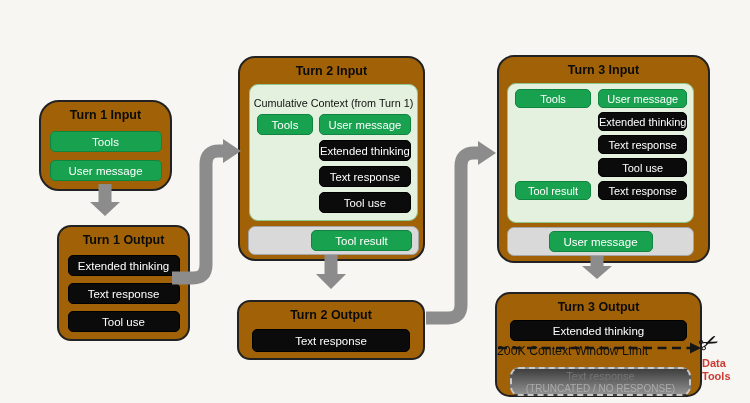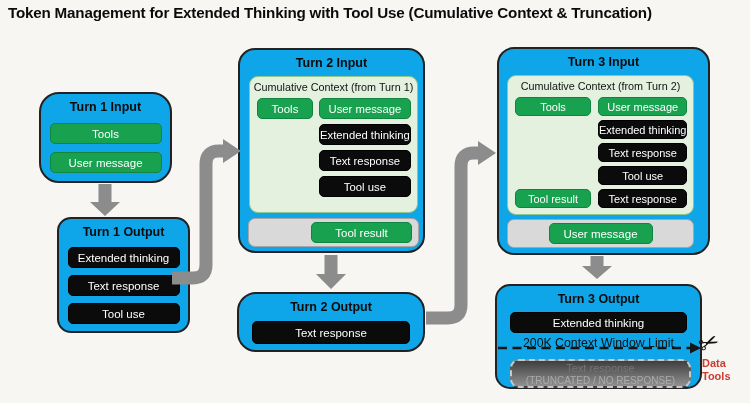--- a/index.html
+++ b/index.html
@@ -8,48 +8,48 @@
     background:var(--background);
     font-family:"Liberation Sans",sans-serif;
     color:#0b0b0b;
   }
   .main-title{
     position:absolute;left:8px;top:4px;
     font-size:15.2px;font-weight:700;letter-spacing:-0.2px;color:#0b0b0b;
     white-space:nowrap;
   }
   .turnbox{
-    position:absolute;background:#0ea5e9;
+    position:absolute;background:#a16207;
     border:2px solid var(--box-border);
-    border-radius:15px;box-sizing:border-box;z-index:1;
+    border-radius:15px;box-sizing:border-box;z-index:1;margin-top:8px;
   }
   .turn-title{font-weight:700;font-size:12.5px;text-align:center;padding-top:6px;}
   .chips{display:flex;flex-direction:column;align-items:center;}
   .chip{
     border-radius:5px;color:#ffffff;font-size:11.5px;
     display:flex;align-items:center;justify-content:center;
     box-sizing:border-box;text-align:center;white-space:nowrap;
   }
   .chip.green{background:var(--green);border:1px solid var(--green-border);}
   .chip.black{background:var(--chip-black);border:1px solid #000000;}
   .ctx{
     position:absolute;background:var(--green-light);
     border:1.5px solid var(--green-light-border);
     border-radius:9px;box-sizing:border-box;
   }
-  .ctx-title{font-size:10.8px;text-align:center;padding-top:4px;color:#111;}
+  .ctx-title{font-size:10.8px;text-align:center;padding-top:12px;color:#111;}
   .ctx-body{display:flex;padding:5px 7px 0;box-sizing:border-box;}
   .ctx-left{display:flex;flex-direction:column;}
   .ctx-right{flex:1;display:flex;flex-direction:column;}
   .bar{
     position:absolute;background:var(--bar);
     border:1px solid var(--bar-border);
     border-radius:7px;box-sizing:border-box;
   }
-  .limit-label{font-size:12.3px;text-align:center;margin-top:3px;color:#111;}
+  .limit-label{font-size:12.3px;margin-top:3px;color:#111;}
   .truncated{
     position:absolute;left:13px;top:73px;width:181px;height:29px;
     border-radius:9px;border:2px dashed #c9c9c9;
     background:linear-gradient(to bottom,#3e3e3e,#919191);
     box-sizing:border-box;text-align:center;overflow:hidden;
   }
   .truncated .l1{font-size:11px;line-height:13px;color:#757575;margin-top:1px;}
   .truncated .l2{font-size:10px;line-height:11px;color:#ababab;}
   .arrow-layer{position:absolute;left:0;top:0;z-index:6;pointer-events:none;}
   .scissors{
@@ -59,21 +59,20 @@
   .data-loss{
     position:absolute;left:702px;top:357px;z-index:7;
     font-size:11px;font-weight:700;line-height:12.5px;color:var(--red);
   }
 </style>
 </head>
 <body>
 
 <div class="canvas">
 
-  <div class="main-title">Token Management for Extended Thinking with Tool Use (Cumulative Context &amp; Truncation)</div>
 
   <div class="turnbox" style="left:39px;top:92px;width:133px;height:91px;border-radius:20px;">
     <div class="turn-title">Turn 1 Input</div>
     <div class="chips" style="margin-top:9px;gap:8px;">
       <div class="chip green" style="width:112px;height:21px;">Tools</div>
       <div class="chip green" style="width:112px;height:21px;">User message</div>
     </div>
   </div>
 
   <div class="turnbox" style="left:57px;top:217px;width:133px;height:116px;border-radius:14px;">
@@ -99,31 +98,30 @@
           <div class="chip black" style="height:21px;font-size:11.3px;">Text response</div>
           <div class="chip black" style="height:21px;font-size:11.3px;">Tool use</div>
         </div>
       </div>
     </div>
     <div class="bar" style="left:8px;top:168px;width:171px;height:29px;">
       <div class="chip green" style="position:absolute;right:6px;top:3px;width:101px;height:21px;">Tool result</div>
     </div>
   </div>
 
-  <div class="turnbox" style="left:237px;top:292px;width:188px;height:60px;border-radius:19px;">
+  <div class="turnbox" style="left:237px;top:292px;width:188px;height:60px;border-radius:13px;">
     <div class="turn-title">Turn 2 Output</div>
     <div class="chips" style="margin-top:7px;">
       <div class="chip black" style="width:158px;height:23px;">Text response</div>
     </div>
   </div>
 
   <div class="turnbox" style="left:497px;top:47px;width:213px;height:208px;border-radius:17px;">
     <div class="turn-title">Turn 3 Input</div>
     <div class="ctx" style="left:8px;top:26px;width:187px;height:140px;">
-      <div class="ctx-title">Cumulative Context (from Turn 2)</div>
       <div class="ctx-body" style="gap:7px;">
         <div class="ctx-left" style="width:76px;height:111px;justify-content:space-between;">
           <div class="chip green" style="width:76px;height:19px;font-size:11px;">Tools</div>
           <div class="chip green" style="width:76px;height:19px;font-size:11px;">Tool result</div>
         </div>
         <div class="ctx-right" style="gap:4px;">
           <div class="chip green" style="height:19px;font-size:11px;">User message</div>
           <div class="chip black" style="height:19px;font-size:11px;">Extended thinking</div>
           <div class="chip black" style="height:19px;font-size:11px;">Text response</div>
           <div class="chip black" style="height:19px;font-size:11px;">Tool use</div>

